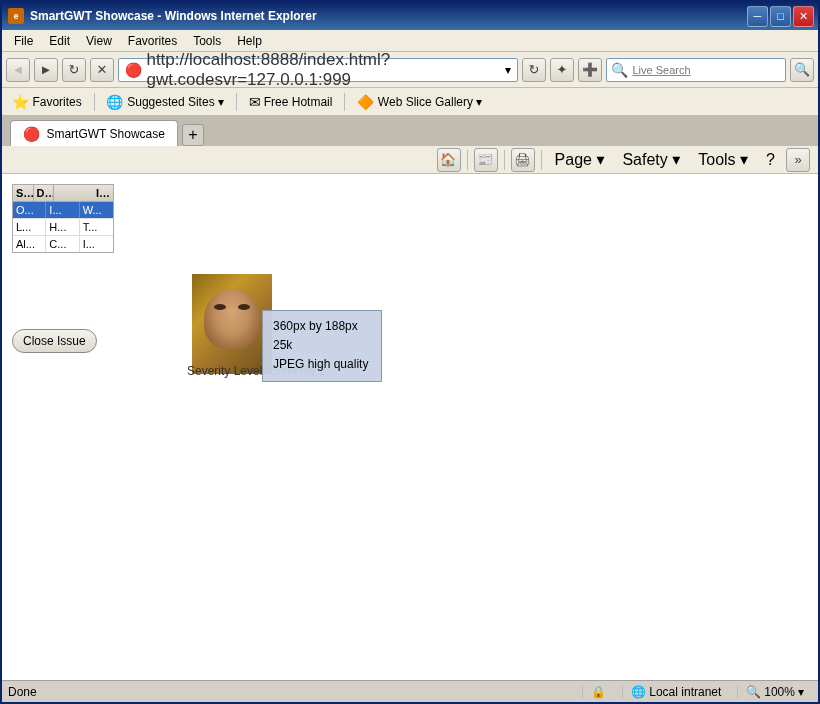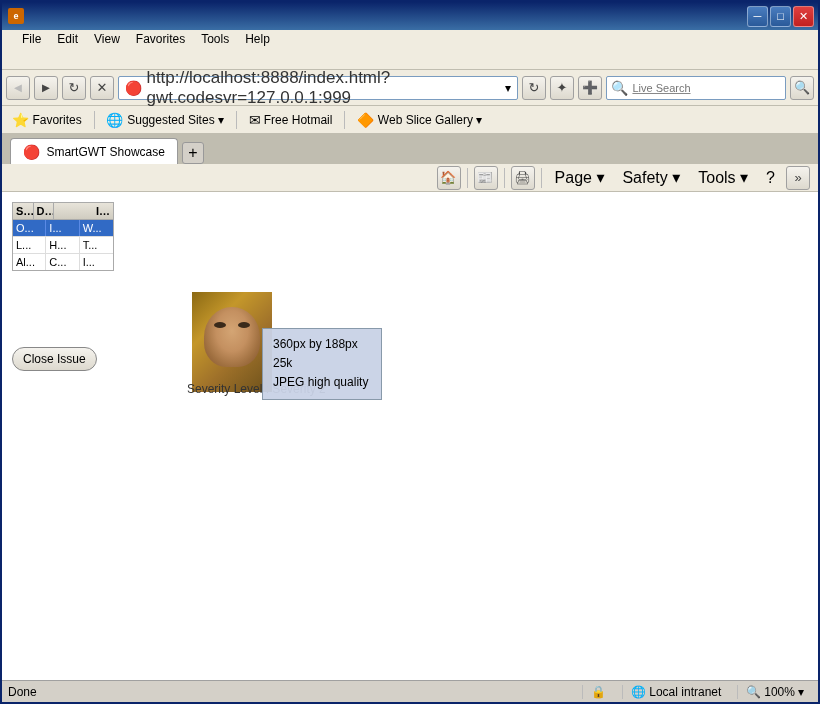--- a/index.html
+++ b/index.html
@@ -18,24 +18,24 @@
     }
     .title-bar-left { display: flex; align-items: center; gap: 6px; font-size: 12px; font-weight: bold; }
     .title-bar-icon { width: 16px; height: 16px; background: #cc6600; border-radius: 2px; display: flex; align-items: center; justify-content: center; font-size: 9px; color: white; font-weight: bold; }
     .title-bar-controls { display: flex; gap: 2px; }
     .tb-btn { width: 21px; height: 21px; border: 1px solid rgba(255,255,255,0.4); border-radius: 3px; display: flex; align-items: center; justify-content: center; font-size: 11px; color: white; cursor: pointer; background: linear-gradient(to bottom, #4a7dbf, #2a5a9a); }
     .tb-btn.close { background: linear-gradient(to bottom, #e04040, #c02020); }
 
     
     .menu-bar {
       background: #f0ece0;
-      height: 40px;
-      display: flex;
-      align-items: flex-start;
-      padding: 0 12px;
+      height: 22px;
+      display: flex;
+      align-items: center;
+      padding: 0 4px;
       border-bottom: 1px solid #c0bdb0;
     }
     .menu-item { padding: 2px 8px; font-size: 12px; cursor: pointer; color: #000; }
 
     
     .address-bar {
       background: #f0ece0;
       height: 36px;
       display: flex;
       align-items: center;
@@ -290,20 +290,21 @@
     }
   </style>
 </head>
 <body>
 
 <div class="browser-wrapper">
 
   <div class="title-bar">
     <div class="title-bar-left">
       <div class="title-bar-icon">e</div>
+      <span>SmartGWT Showcase - Windows Internet Explorer</span>
     </div>
     <div class="title-bar-controls">
       <div class="tb-btn">─</div>
       <div class="tb-btn">□</div>
       <div class="tb-btn close">✕</div>
     </div>
   </div>
 
   <div class="menu-bar">
     <span class="menu-item">File</span>

